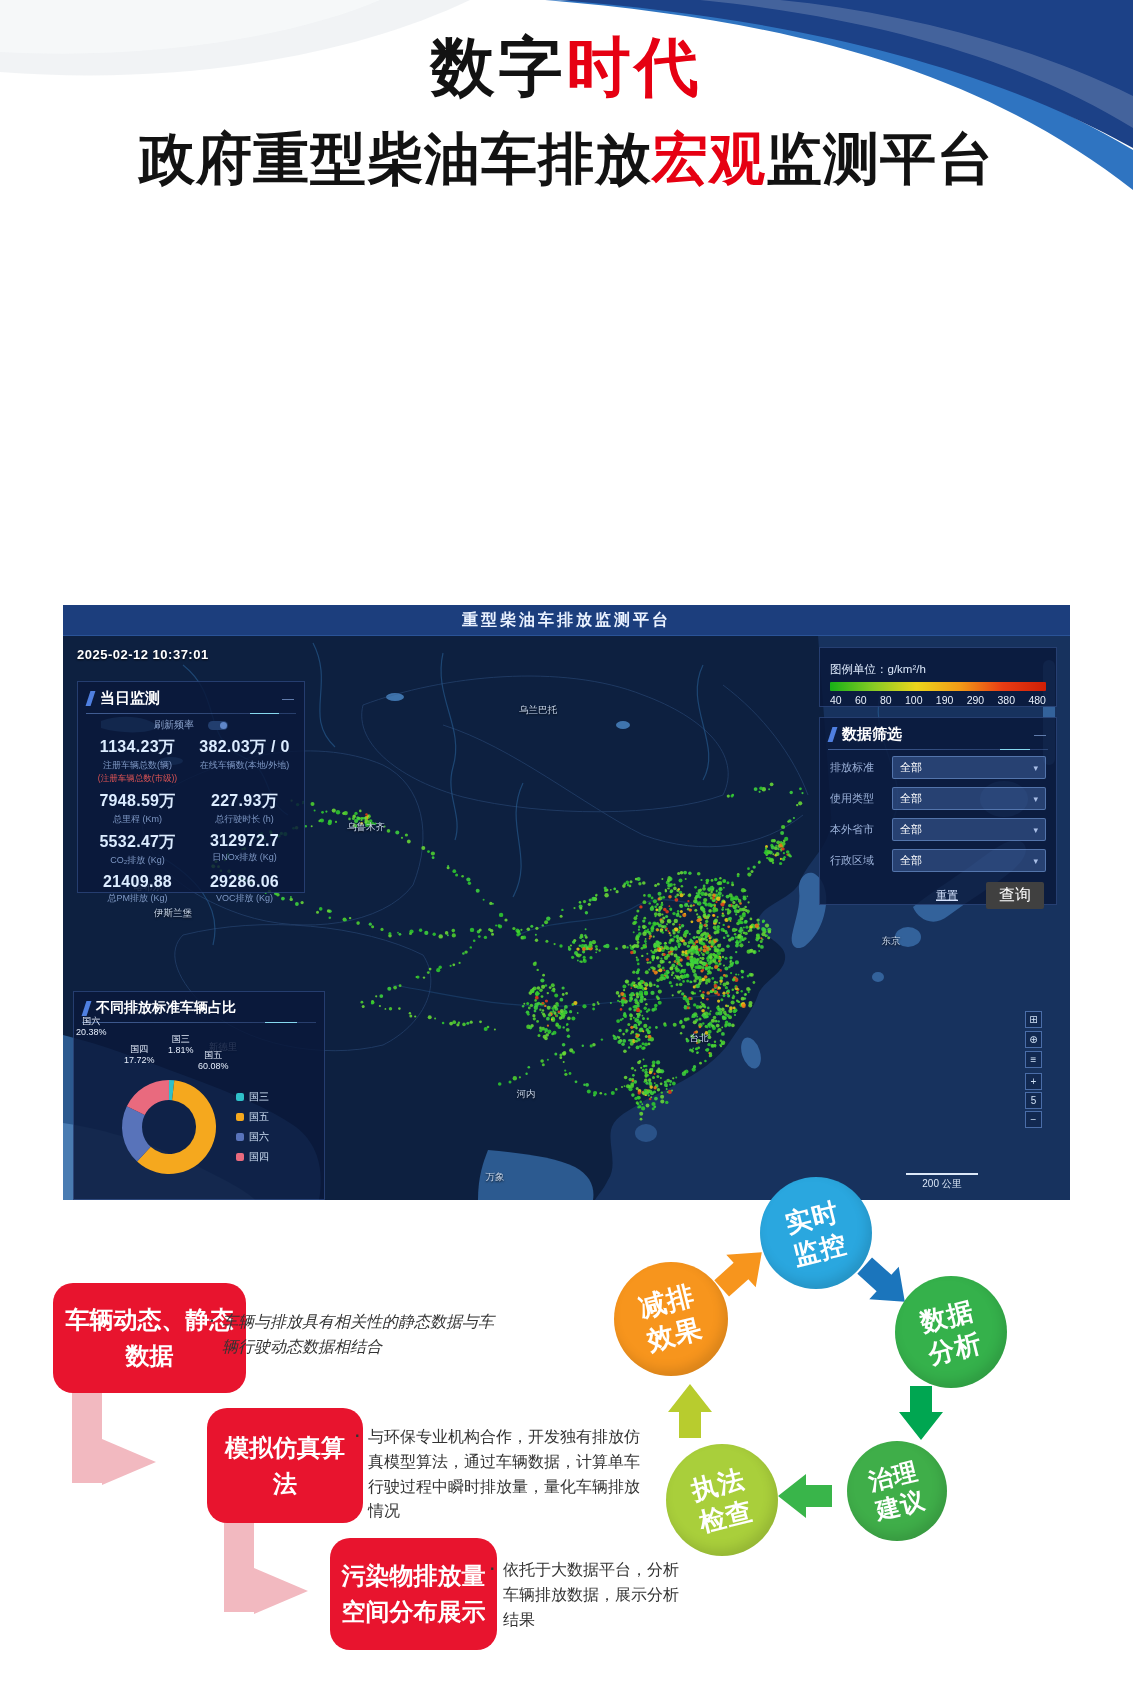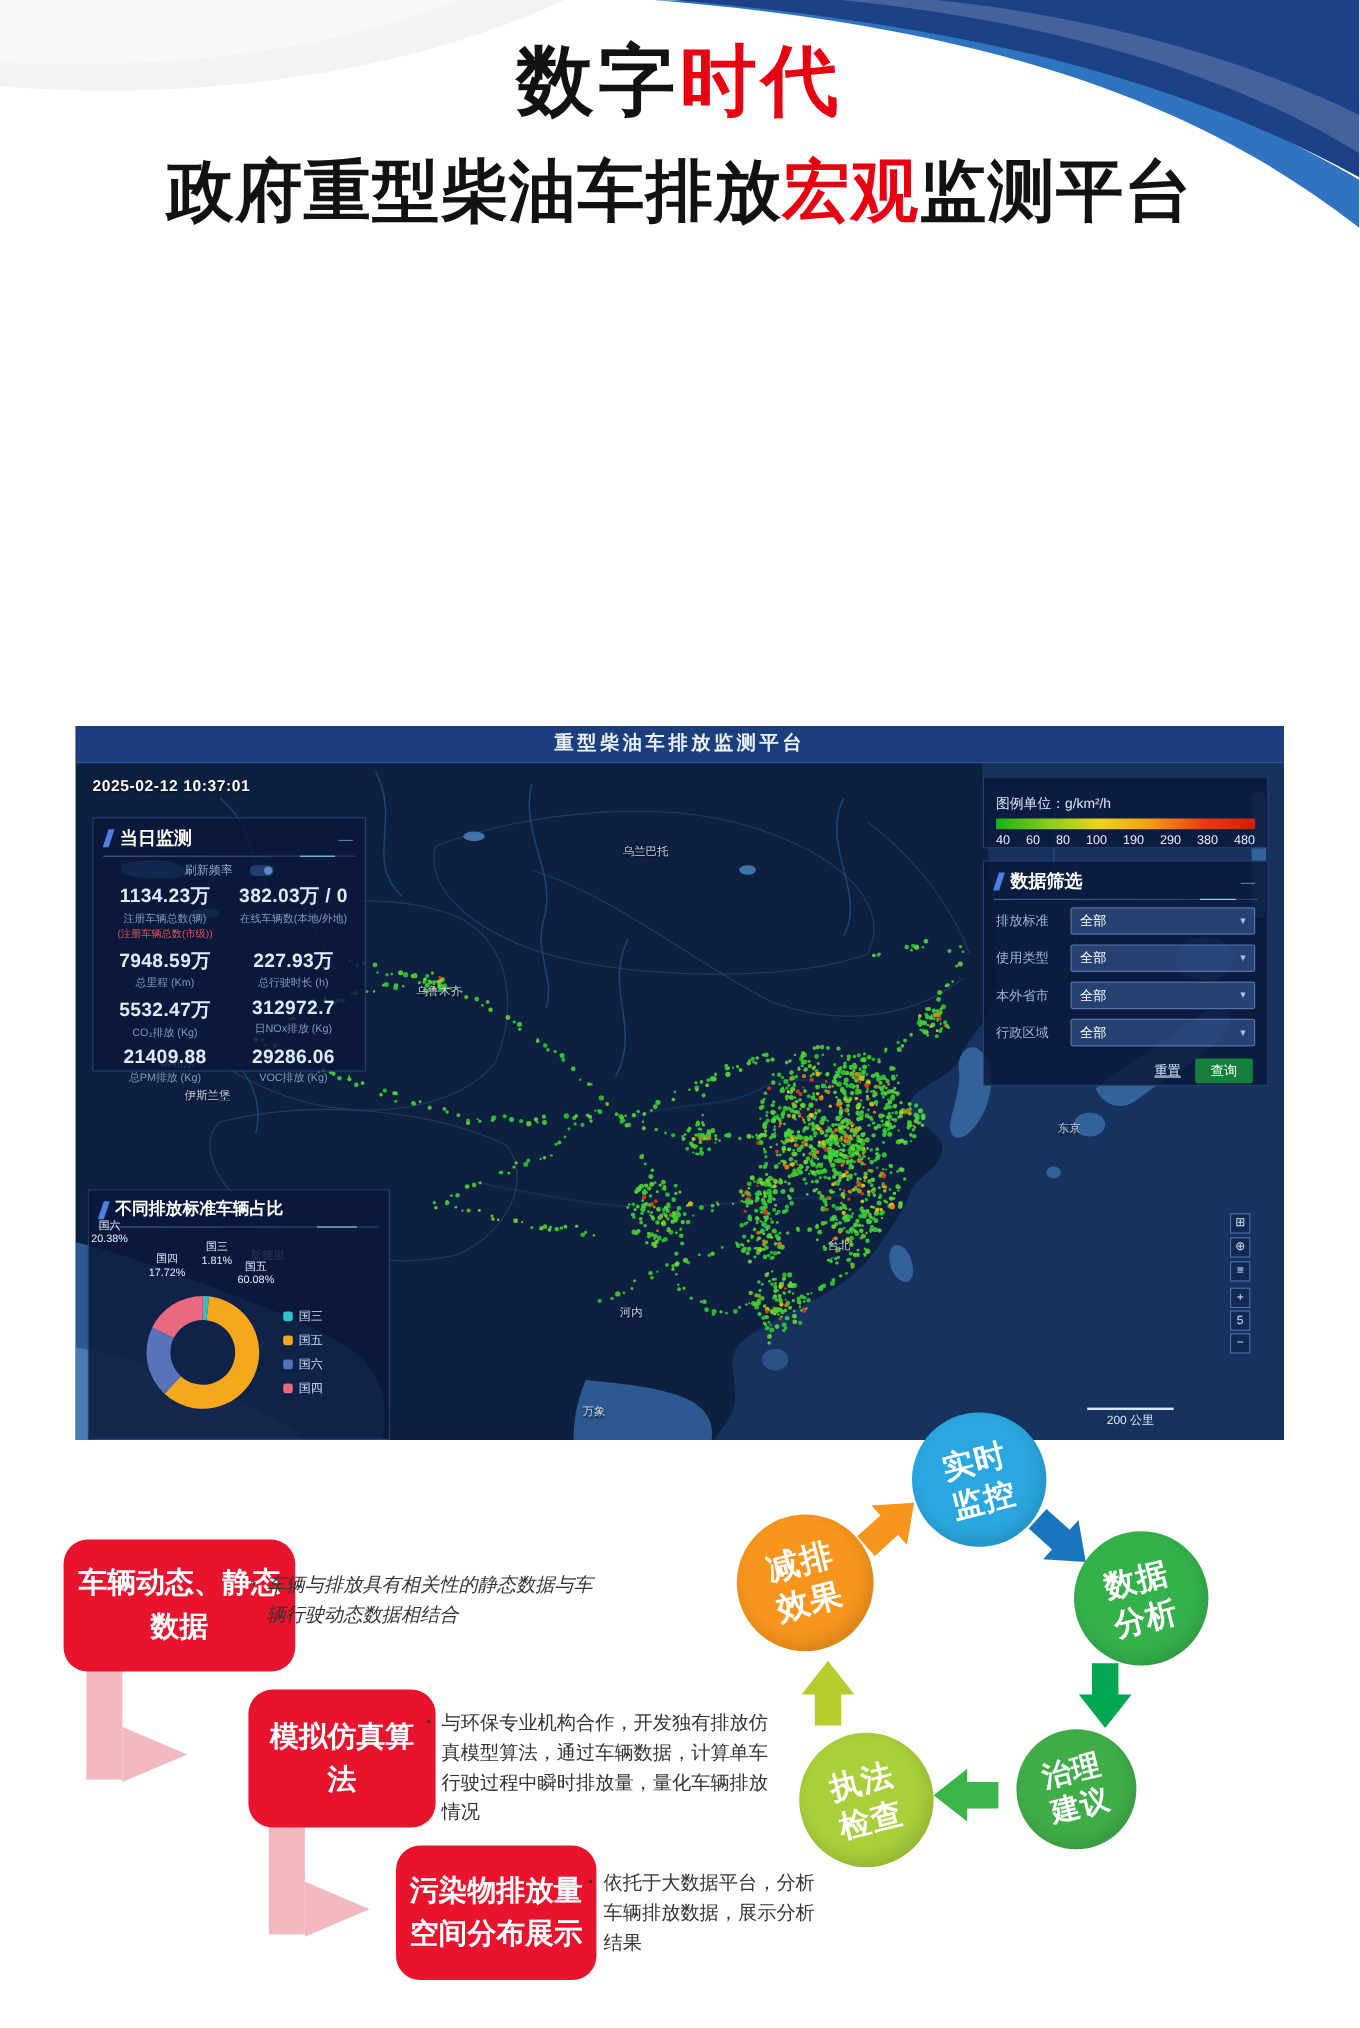--- a/index.html
+++ b/index.html
@@ -40,23 +40,23 @@
   .legendbox{left:756px;top:42px;width:238px;height:60px;padding:14px 10px;}
   .legend-unit{color:#dce8fa;font-size:11.5px;}
   .grad-bar{height:9px;border-radius:1px;margin:5px 0 3px;}
   .ticks{display:flex;justify-content:space-between;color:#e8f0fc;font-size:10.5px;}
 
   .filter{left:756px;top:112px;width:238px;height:188px;}
   .filter-row{display:flex;align-items:center;gap:8px;padding:4px 10px;}
   .filter-label{color:#9db3da;font-size:11px;width:54px;flex:0 0 auto;}
   .filter-select{flex:1;display:flex;align-items:center;justify-content:space-between;background:rgba(86,126,196,.38);border:1px solid rgba(120,160,220,.55);border-radius:2px;color:#fff;font-size:11px;padding:3px 7px;cursor:pointer;}
   .chev{color:#aac0e8;font-size:9px;}
-  .filter-btns{display:flex;justify-content:flex-end;gap:12px;padding:6px 12px;align-items:center;}
+  .filter-btns{display:flex;justify-content:flex-end;padding:6px 12px;align-items:center;}
   .btn-reset{color:#d6e4ff;font-size:11px;text-decoration:underline;cursor:pointer;}
-  .btn-query{background:#15803d;color:#fff;font-size:11px;padding:3px 13px;border-radius:2px;cursor:pointer;}
+  .btn-query{background:#404040;color:#fff;font-size:16px;padding:3px 13px;border-radius:2px;cursor:pointer;margin-left:28px;}
 
   .pie-panel{left:10px;top:386px;width:252px;height:209px;}
   #donut-svg{position:absolute;left:0;top:40px;}
   .pie-label{position:absolute;color:#e6eefc;font-size:9px;line-height:11px;text-align:center;z-index:3;white-space:nowrap;}
   .pie-legend{position:absolute;left:162px;top:98px;display:flex;flex-direction:column;gap:6px;}
   .pl-item{display:flex;align-items:center;gap:5px;color:#cfe0f5;font-size:10px;cursor:pointer;}
   .pl-dot{width:8px;height:8px;border-radius:2px;flex:0 0 auto;}
 
   .map-label{position:absolute;transform:translate(-50%,-50%);color:#c8d6ea;font-size:9.5px;z-index:4;text-shadow:0 1px 2px rgba(0,0,0,.85);white-space:nowrap;}
   .map-tools{position:absolute;left:962px;top:406px;display:flex;flex-direction:column;gap:3px;z-index:6;}

